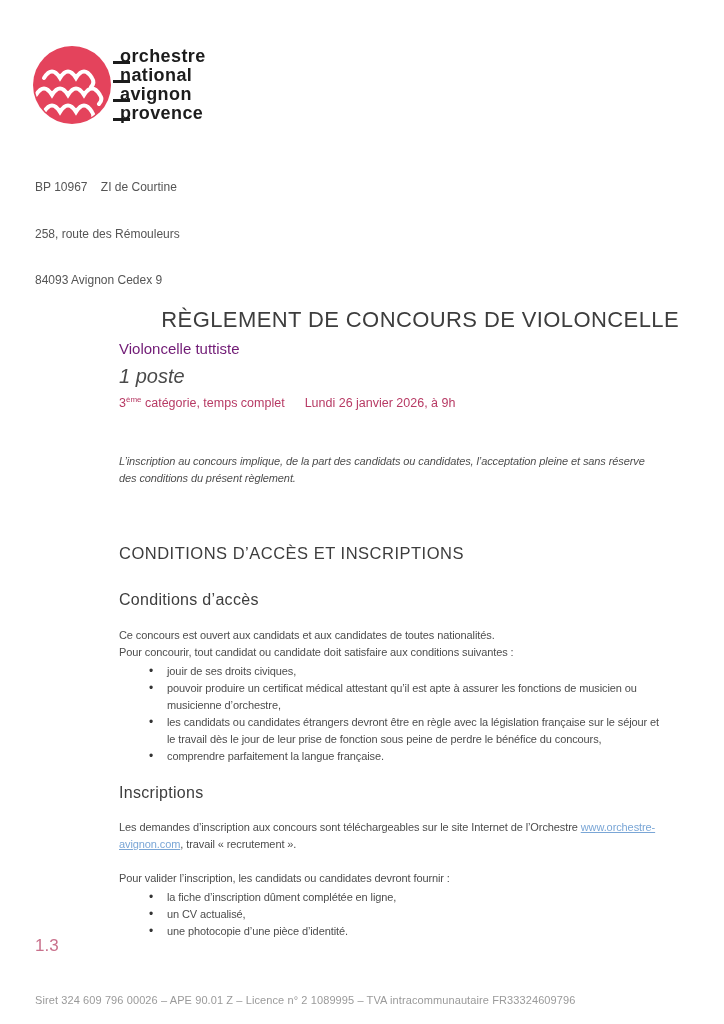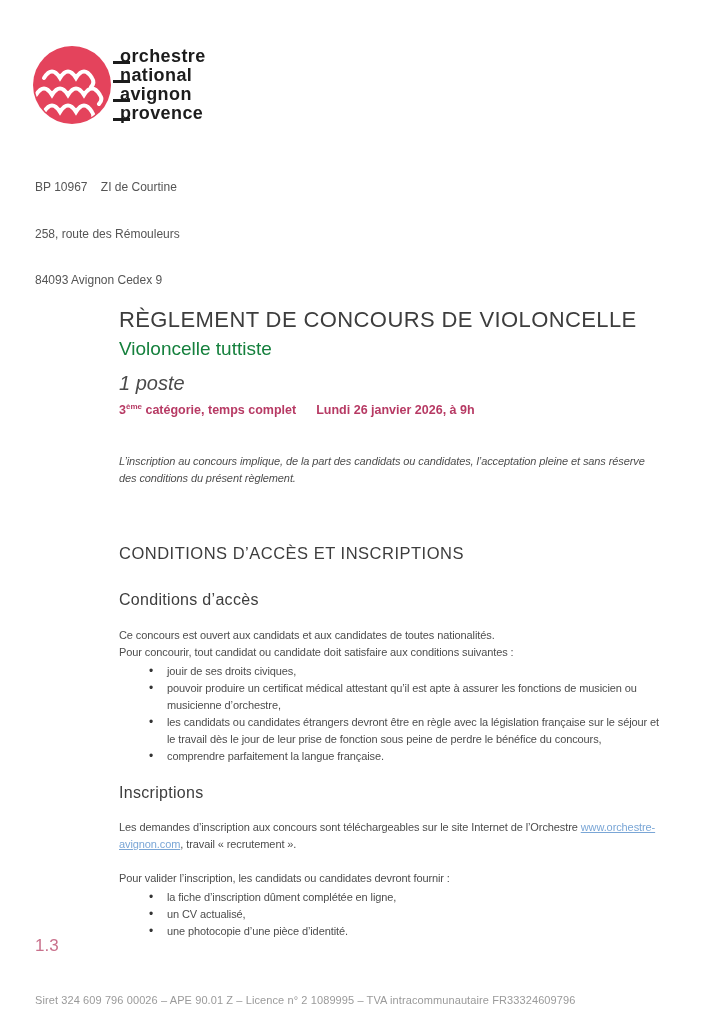--- a/index.html
+++ b/index.html
@@ -21,24 +21,24 @@
   .logo-word::before {
     content:""; position:absolute; left:-7px; bottom:2.5px;
     width:17px; height:2.6px; background:#1c1c1c;
   }
 
   
   .address { position:absolute; left:35px; top:149px; font-size:12px; line-height:15.5px; color:#555; white-space:pre-wrap; }
 
   
   .title-block { position:absolute; left:119px; top:307px; width:560px; }
-  .doc-title { font-size:22px; font-weight:normal; color:#3d3d3d; letter-spacing:0.4px; line-height:26px; }
-  .doc-subtitle { font-size:19px; color:#15803d; margin-top:5px; line-height:22px; }
-  .doc-posts { font-size:20px; font-style:italic; color:#4a4a4a; margin-top:12px; line-height:23px; }
-  .doc-meta { margin-top:7px; font-size:12.5px; font-weight:bold; color:#b73a64; }
+  .doc-title { font-size:22px; font-weight:normal; color:#3d3d3d; letter-spacing:0.4px; line-height:26px;text-align:right; }
+  .doc-subtitle { font-size:15px; color:#701a75; margin-top:5px; line-height:22px; }
+  .doc-posts { font-size:20px; font-style:italic; color:#4a4a4a; margin-top:5px; line-height:23px; }
+  .doc-meta { margin-top:7px; font-size:12.5px; font-weight:normal; color:#b73a64; }
   .doc-meta sup { font-size:8px; vertical-align:super; }
   .doc-meta .meta-date { margin-left:20px; }
 
   
   .bodytext { font-size:11px; line-height:17px; color:#4d4d4d; letter-spacing:-0.1px; }
   .intro { position:absolute; left:119px; top:453px; width:535px;font-style:italic; }
   .section-heading { position:absolute; left:119px; top:544px; font-size:16.5px; font-weight:normal; color:#3d3d3d; letter-spacing:0.5px; }
   .sub-heading { font-size:16px; font-weight:normal; color:#3d3d3d; letter-spacing:0.3px; }
   .sub-conditions { position:absolute; left:119px; top:591px; }
   .cond-body { position:absolute; left:119px; top:627px; width:545px; }

